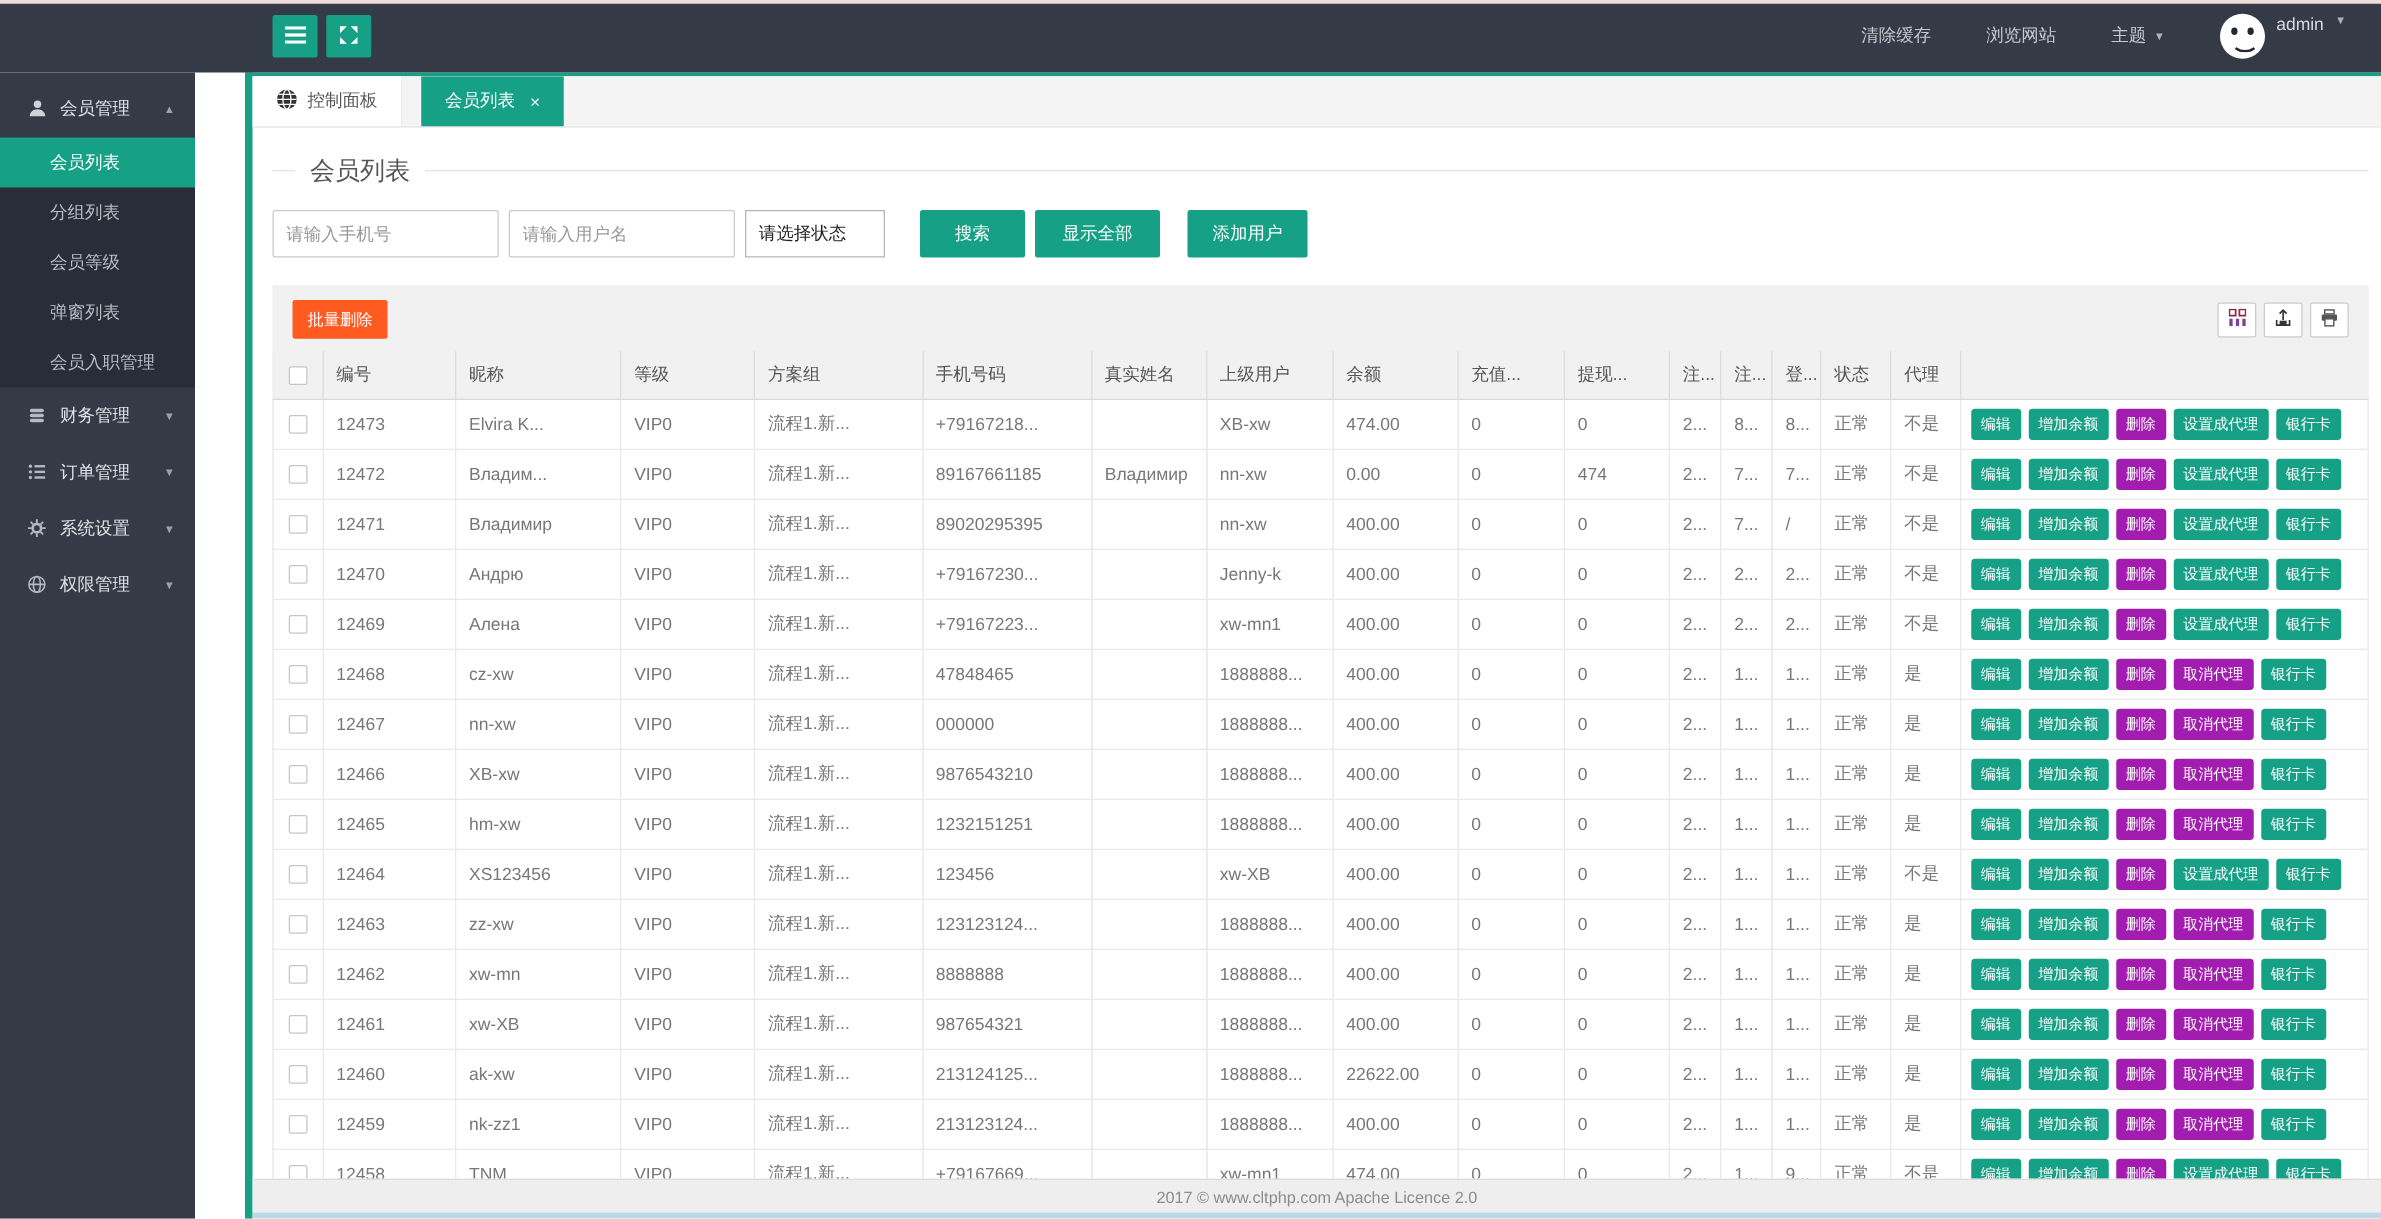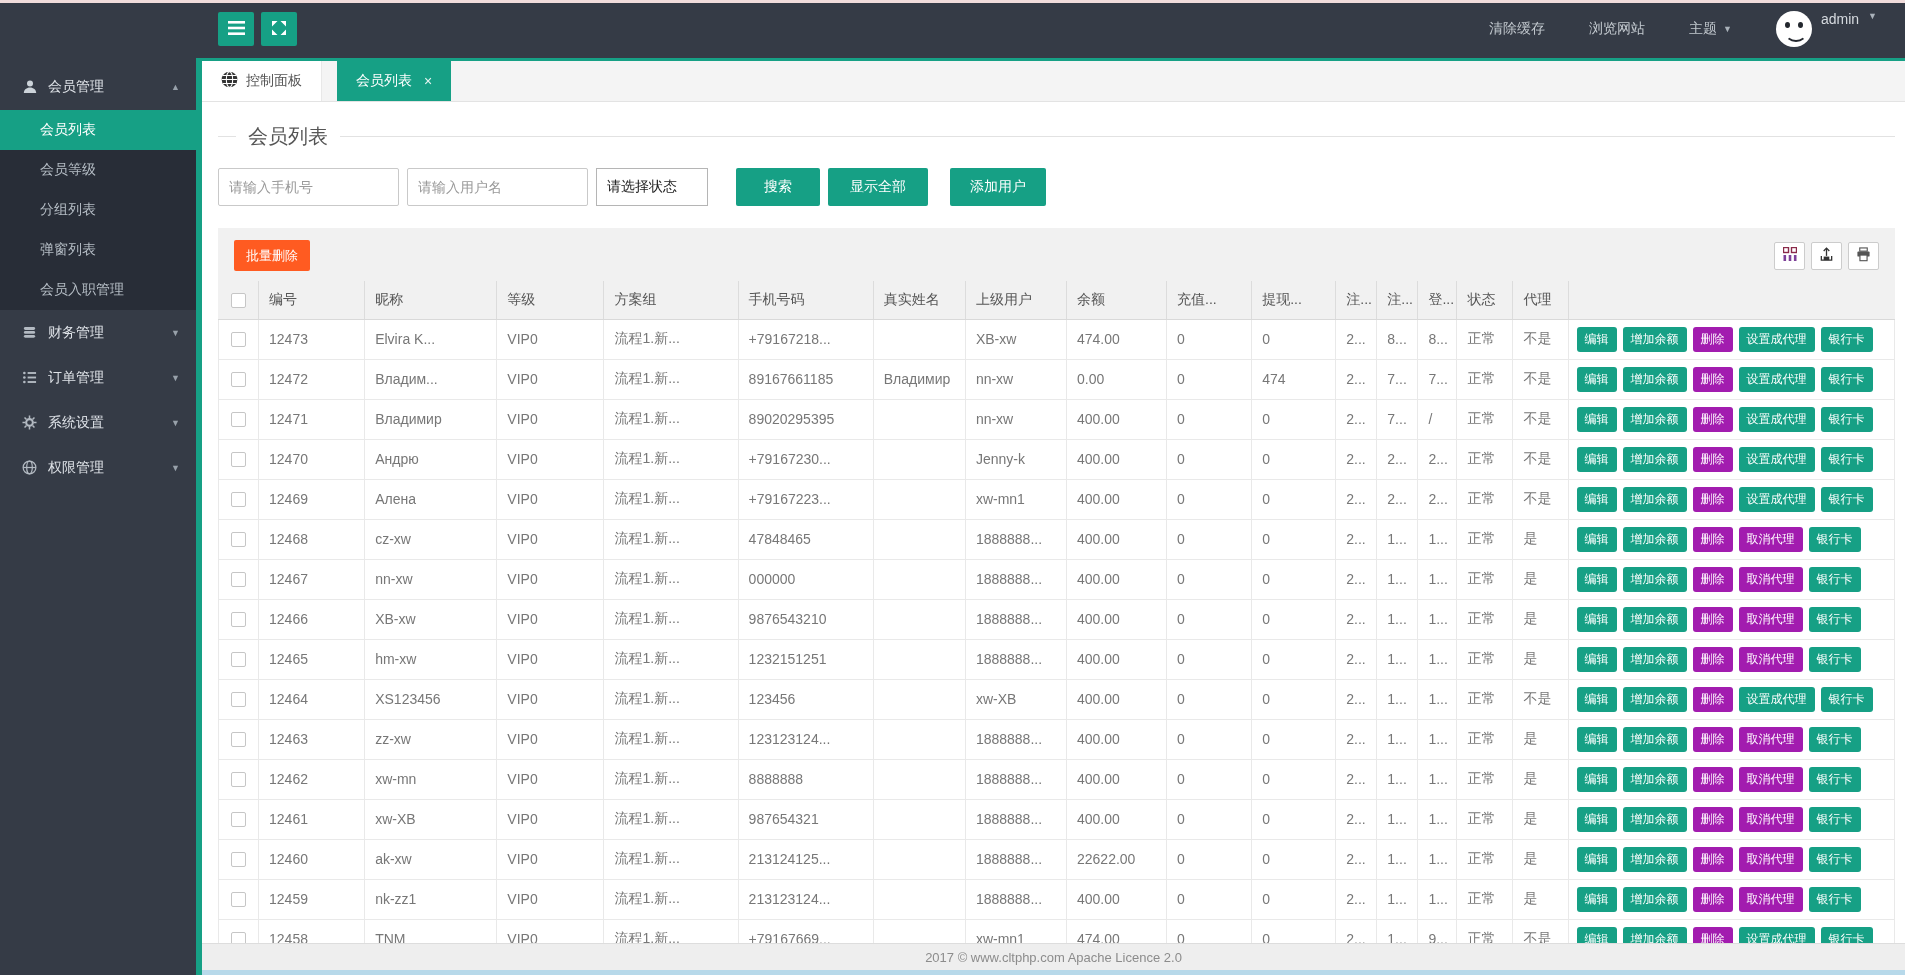--- a/index.html
+++ b/index.html
@@ -16,21 +16,21 @@
   .topbar-right { display:flex; align-items:center; gap:44px; margin-right:28px;margin-left:24px; }
   .tb-link { color:#c3c9cf; font-size:14px; text-decoration:none; cursor:pointer; display:flex; align-items:center; gap:6px; }
   .caret-down { font-size:9px; color:#aab2ba; }
   .user-box { display:flex; align-items:flex-start; gap:9px; cursor:pointer; }
   .avatar { width:36px; height:36px; border-radius:50%; background:#fff; position:relative; }
   .avatar::before { content:""; position:absolute; top:11px; left:9px; width:5px; height:6px; background:#23272e; border-radius:50%; box-shadow:13px 0 0 #23272e; }
   .avatar::after { content:""; position:absolute; left:9px; top:13px; width:18px; height:14px; border:2px solid #23272e; border-top-color:transparent; border-left-color:transparent; border-right-color:transparent; border-radius:50%; }
   .user-name { color:#d6dadf; font-size:14px; }
 
   
-  .sidebar { position:absolute; top:58px; left:0; bottom:0; width:196px; background:#353b46; z-index:5; }
+  .sidebar { position:absolute; top:58px; left:0; bottom:0; width:156px; background:#353b46; z-index:5; }
   .side-nav { padding-top:6px; }
   .side-item { height:46px; display:flex; align-items:center; padding:0 16px 0 21px; color:#dfe3e8; cursor:pointer; }
   .side-item .s-icon { width:17px; display:flex; justify-content:center; margin-right:10px; }
   .side-item .s-label { flex:1; font-size:14px; }
   .s-caret { font-size:9px; color:#98a1aa; }
   .submenu { background:#282d37; }
   .sub-item { height:40px; display:flex; align-items:center; padding-left:40px; color:#b6bec6; font-size:14px; cursor:pointer; }
   .sub-item.active { background:#16a085; color:#fff; }
 
   
@@ -132,24 +132,24 @@
           </svg>
       </span>
       <span class="s-label">会员管理</span>
       <span class="s-caret">▲</span>
     </div>
     <div class="submenu">
       <div class="sub-item active">
           <span>会员列表</span>
         </div>
       <div class="sub-item">
-          <span>会员等级</span>
+          <span>分组列表</span>
         </div>
       <div class="sub-item">
-          <span>分组列表</span>
+          <span>会员等级</span>
         </div>
       <div class="sub-item">
           <span>弹窗列表</span>
         </div>
       <div class="sub-item">
           <span>会员入职管理</span>
         </div>
     </div>
     <div class="side-item" style="height:45px">
       <span class="s-icon">

